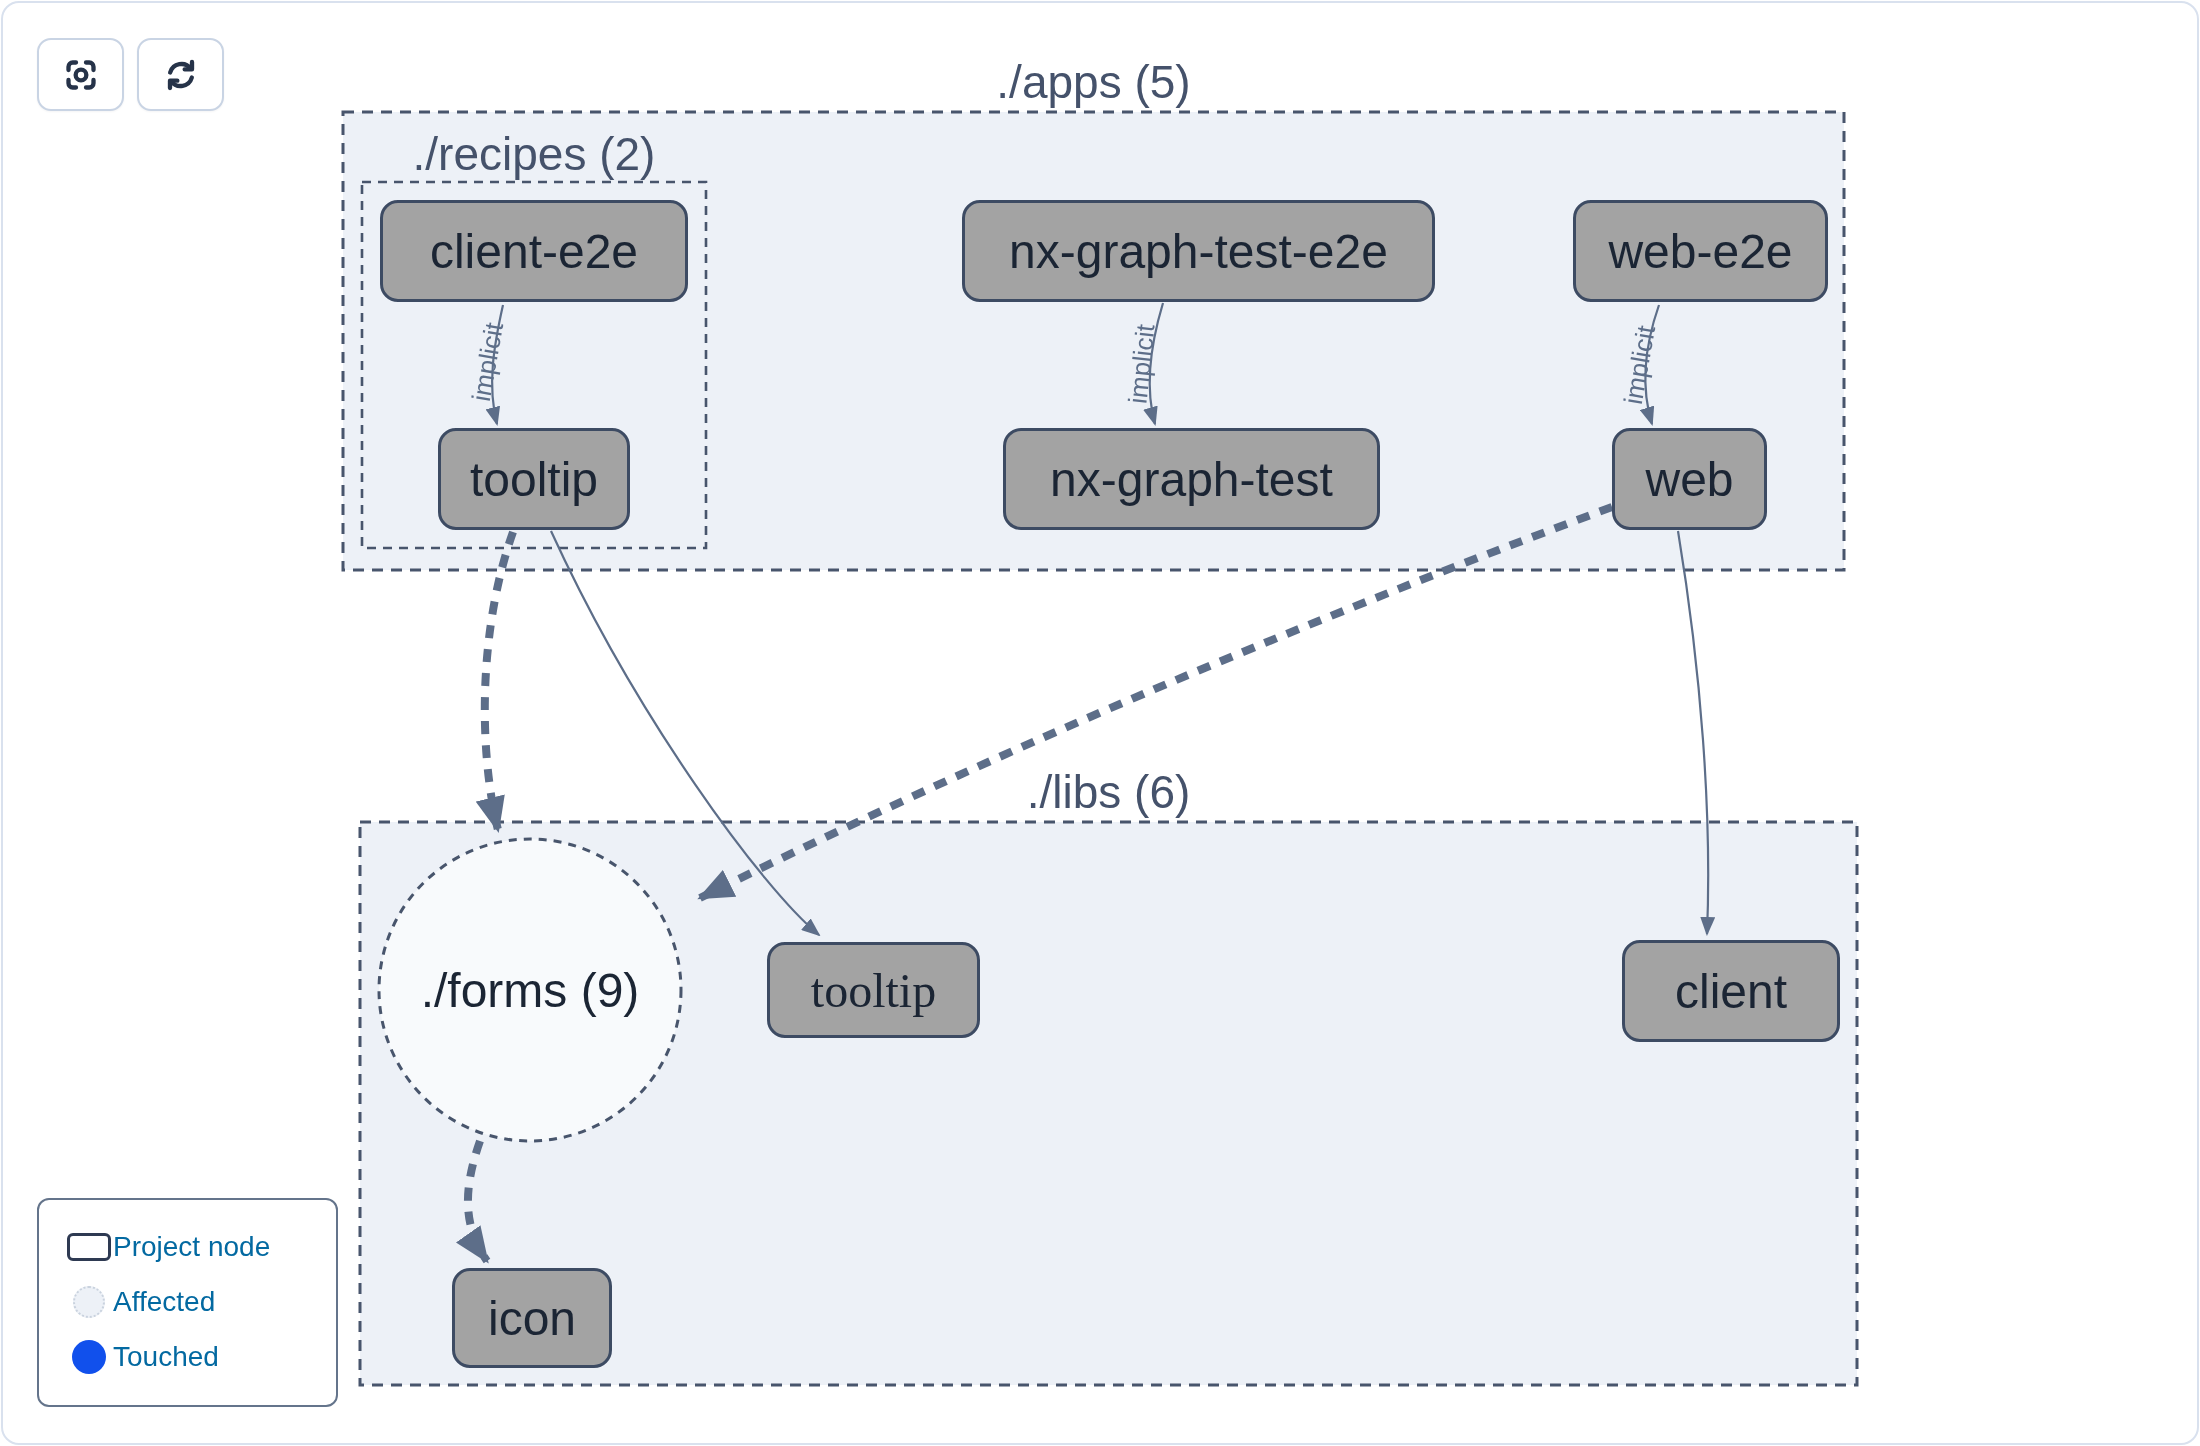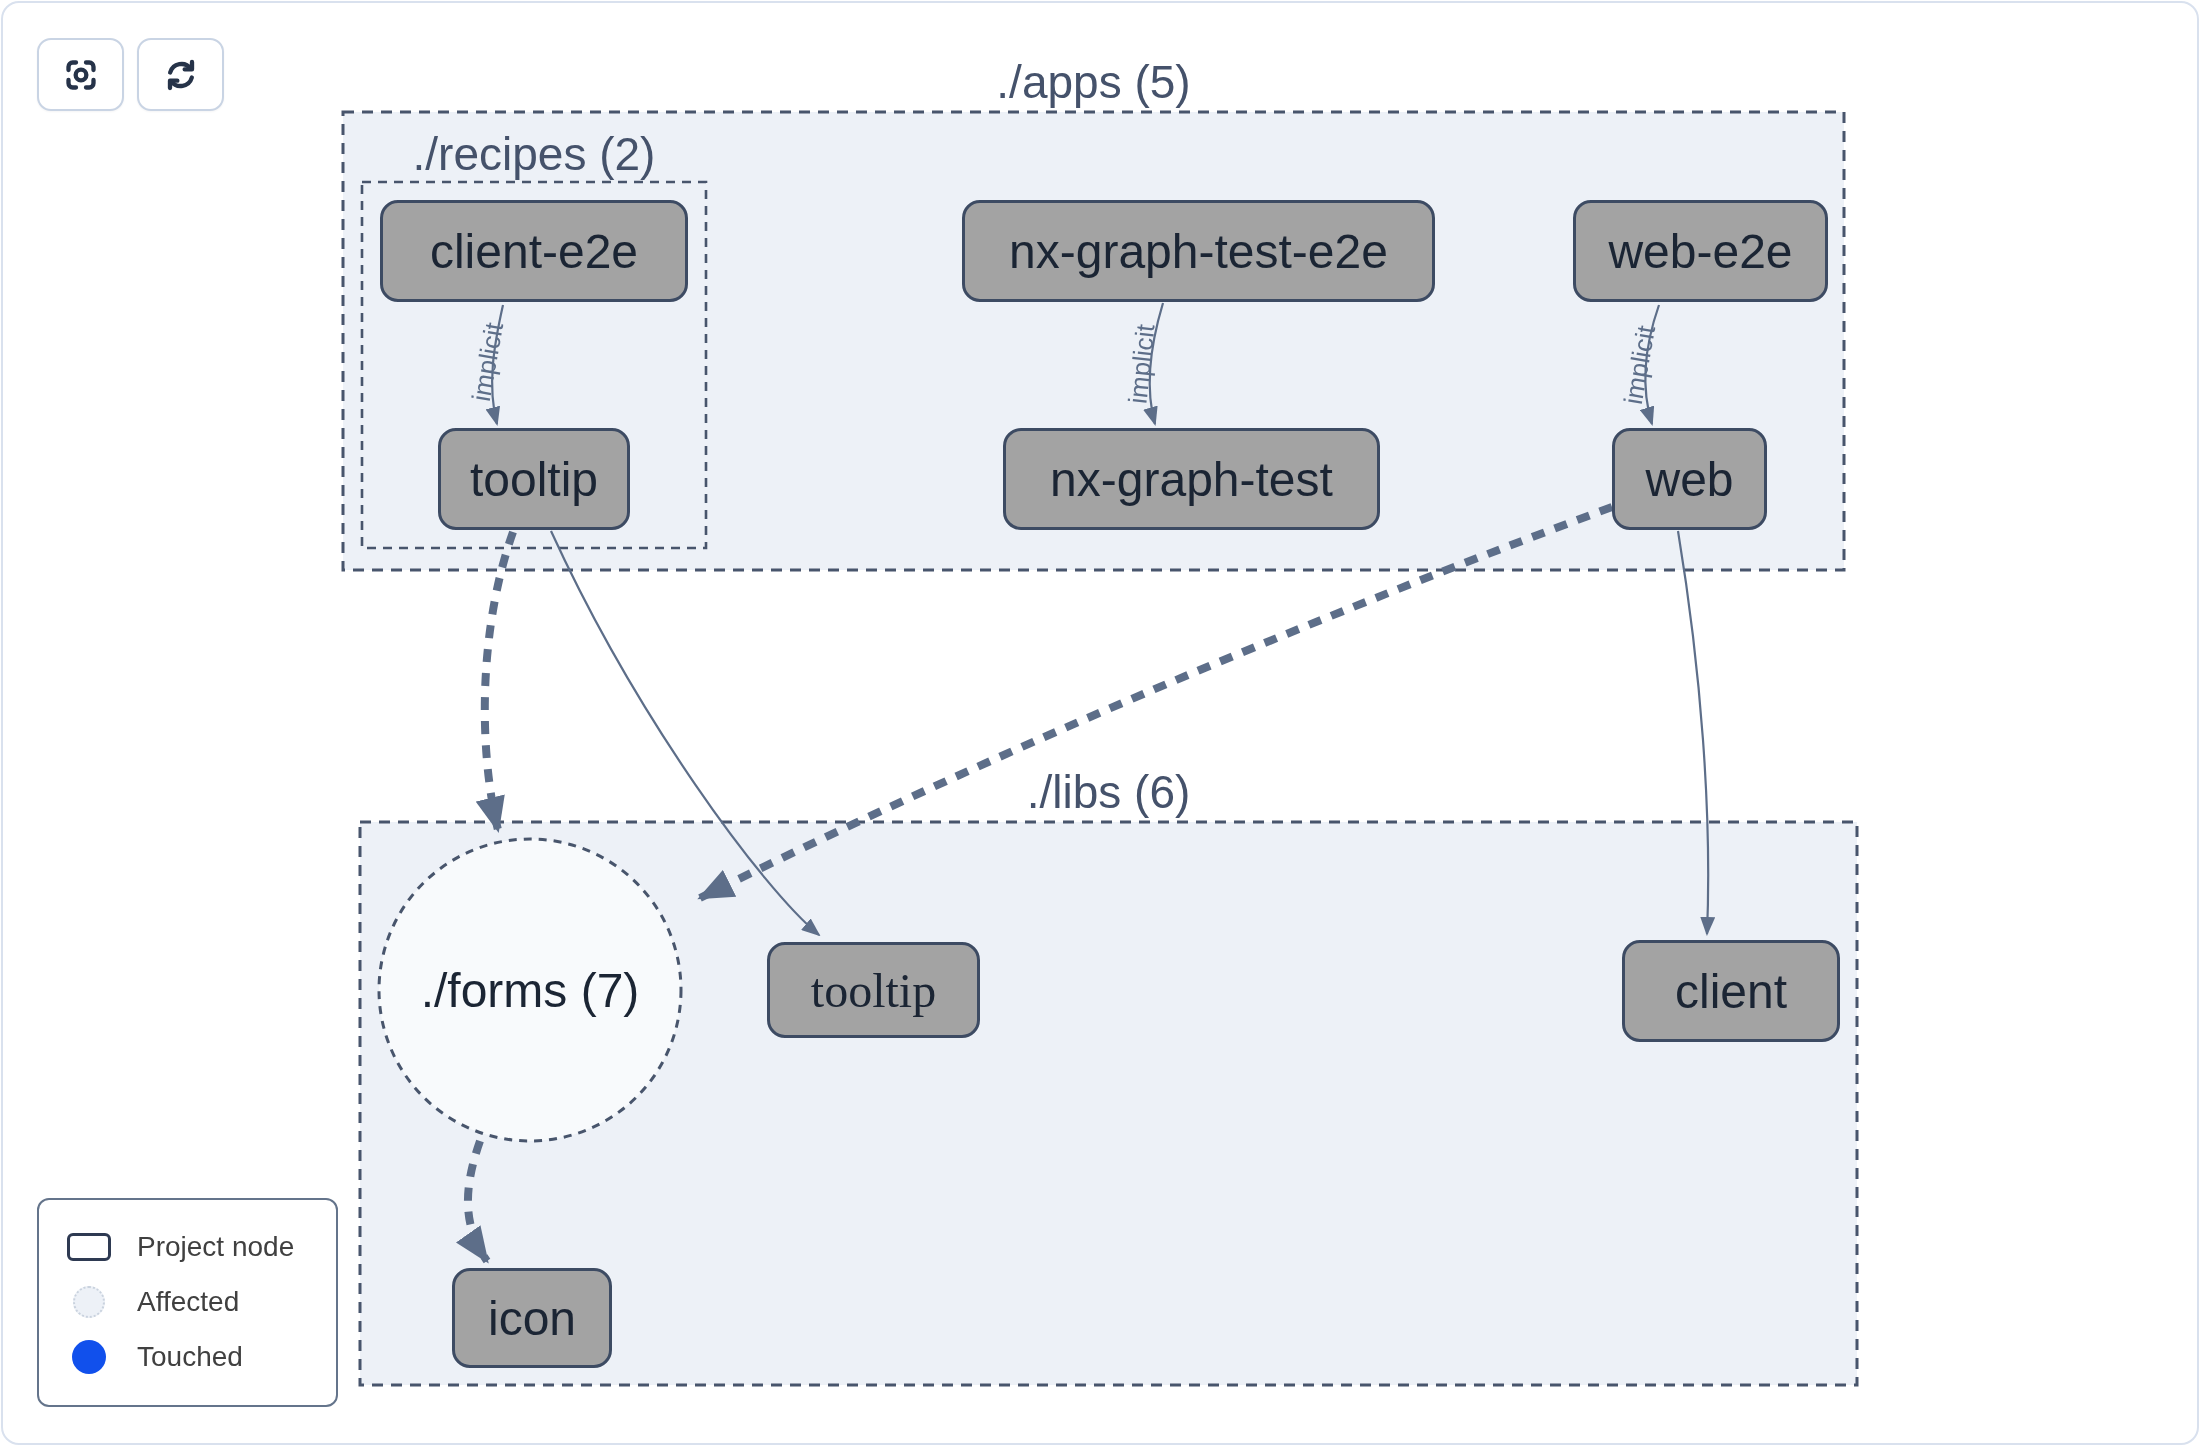--- a/index.html
+++ b/index.html
@@ -27,21 +27,21 @@
                align-items:center;justify-content:center;color:#1b2534;font-size:48px;z-index:3;}
 
   .implicit-label{position:absolute;color:#5d6e89;font-size:26px;z-index:4;white-space:nowrap;}
 
   
   .legend{position:absolute;left:37px;top:1198px;width:301px;height:209px;background:#ffffff;
           border:2px solid #64748b;border-radius:12px;z-index:6;box-sizing:border-box;
           display:flex;flex-direction:column;justify-content:space-evenly;padding:8px 0;}
   .legend-row{display:flex;align-items:center;padding-left:26px;}
   .legend-swatch-wrap{width:48px;display:flex;align-items:center;justify-content:center;}
-  .legend-label{margin-left:24px;color:#404040;font-size:28px;}
+  .legend-label{color:#0369a1;font-size:28px;}
   .sw-project{width:44px;height:28px;border:3px solid #2e3a52;border-radius:6px;background:#fff;box-sizing:border-box;}
   .sw-composite{width:32px;height:32px;border:3px dashed #2e3a52;border-radius:50%;box-sizing:border-box;}
   .sw-affected{width:32px;height:32px;border:2px dotted #c9d2de;border-radius:50%;background:#edf1f7;box-sizing:border-box;}
   .sw-touched{width:34px;height:34px;border-radius:50%;background:#1150ec;}
 </style>
 </head>
 <body>
 
 <svg id="edge-svg" width="2200" height="1446" viewBox="0 0 2200 1446">
   <defs>
@@ -88,21 +88,21 @@
       <polyline points="18.6,4.2 18.6,8.6 14.2,8.6"></polyline>
       <path d="M18.5 13.5 a7 7 0 0 1 -12.4 2.2"></path>
       <polyline points="5.4,19.8 5.4,15.4 9.8,15.4"></polyline>
     </svg>
   </span>
 </div>
 
 <div class="group-title" style="left:343px;top:52px;width:1501px;">./apps (5)</div>
 <div class="group-title" style="left:362px;top:124px;width:344px;">./recipes (2)</div>
 <div class="group-title" style="left:360px;top:762px;width:1497px;">./libs (6)</div>
-<div class="forms-label">./forms (7)</div>
+<div class="forms-label">./forms (9)</div>
 
 <div class="node" style="left:380px;top:200px;width:308px;height:102px;">client-e2e</div>
 <div class="node" style="left:962px;top:200px;width:473px;height:102px;">nx-graph-test-e2e</div>
 <div class="node" style="left:1573px;top:200px;width:255px;height:102px;">web-e2e</div>
 <div class="node" style="left:438px;top:428px;width:192px;height:102px;">tooltip</div>
 <div class="node" style="left:1003px;top:428px;width:377px;height:102px;">nx-graph-test</div>
 <div class="node" style="left:1612px;top:428px;width:155px;height:102px;">web</div>
 <div class="node" style="left:767px;top:942px;width:213px;height:96px;font-family:Liberation Serif, serif;">tooltip</div>
 <div class="node" style="left:1622px;top:940px;width:218px;height:102px;">client</div>
 <div class="node" style="left:452px;top:1268px;width:160px;height:100px;">icon</div>

